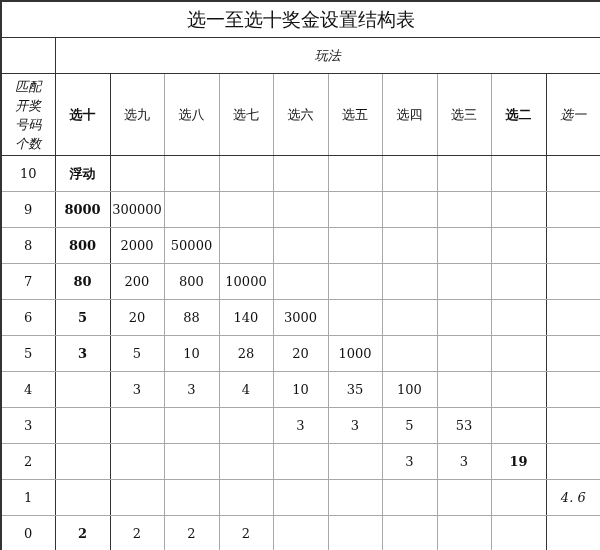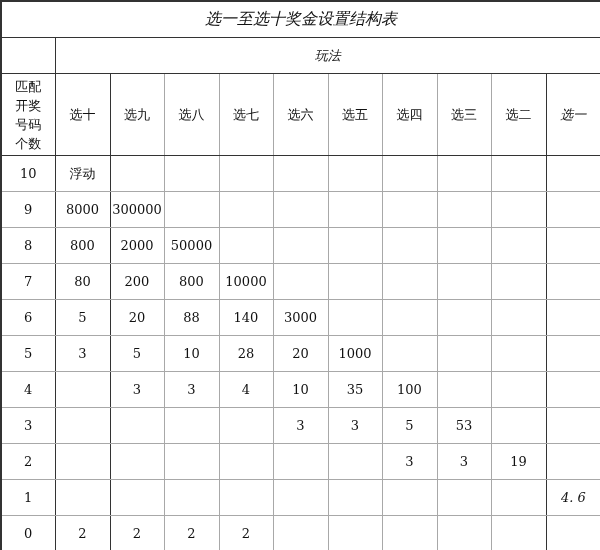--- a/index.html
+++ b/index.html
@@ -1,28 +1,28 @@
 <!DOCTYPE html>
 <html><head>
 <meta charset="utf-8">
 <style>
   html, body { margin:0; padding:0; background:#ffffff; }
   body { width:600px; height:550px; overflow:hidden; font-family:"DejaVu Serif","Liberation Serif",serif; color:#111; }
   table { border-collapse:collapse; width:600px; height:550px; table-layout:fixed; }
   td { border:1px solid #a8a8a8; text-align:center; vertical-align:middle; font-size:13px; padding:0; }
   .outer-top td { border-top:2px solid #333; }
-  td.title { height:35px; font-size:16px; border-left:2px solid #333; border-right:2px solid #333; border-bottom:1px solid #333;font-style:italic; }
+  td.title { height:35px; font-size:19px; border-left:2px solid #333; border-right:2px solid #333; border-bottom:1px solid #333; }
   td.play { height:35px; border-bottom:1px solid #333; }
   td.hdr { height:81px; border-bottom:1px solid #333; }
   td.left { border-left:2px solid #333; border-right:1px solid #333; }
   td.lastcol { border-right:2px solid #333;font-style:italic; }
-  td.darkright { border-right:1px solid #333; }
+  td.darkright { border-right:1px solid #333;font-weight:bold; }
   tr.last td { border-bottom:2px solid #333; }
   td.rowlabel { line-height:19px; font-size:13px; }
-  .label-stack { display:inline-block; width:30px; line-height:19px; letter-spacing:0; }
+  .label-stack { display:inline-block; width:30px; line-height:19px; letter-spacing:0;font-style:italic; }
   tr.data td { height:35px; }
 </style>
 </head>
 <body>
 
 <table>
   <colgroup>
     <col style="width:54px">
       <col style="width:55px">
       <col style="width:54px">

